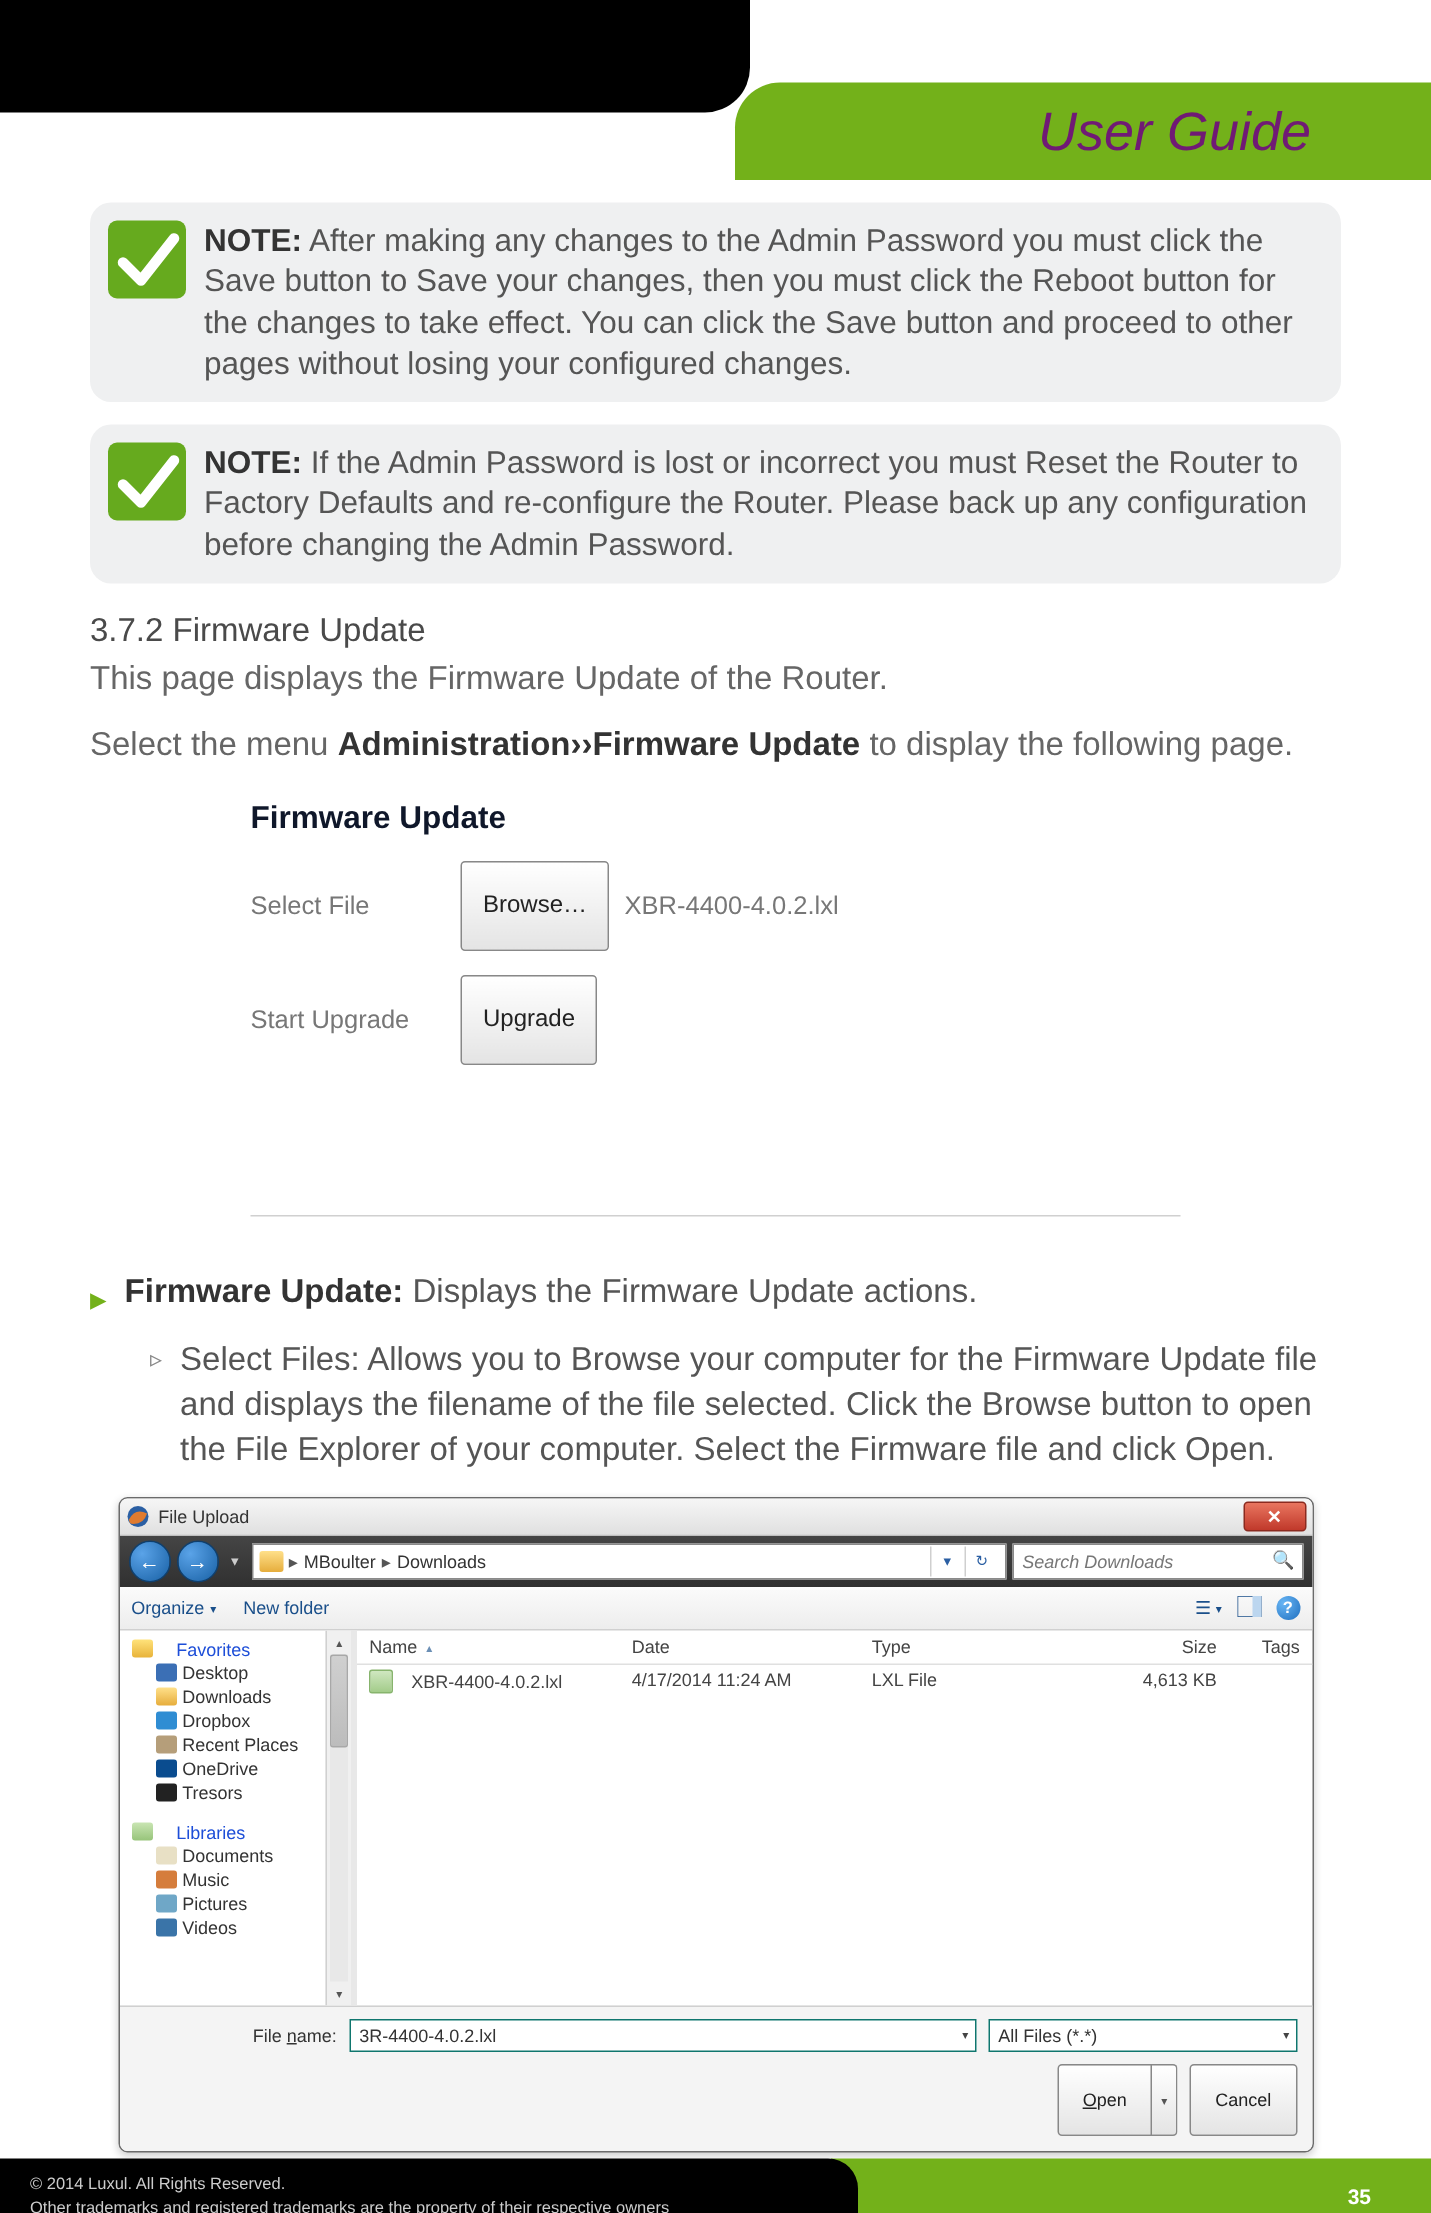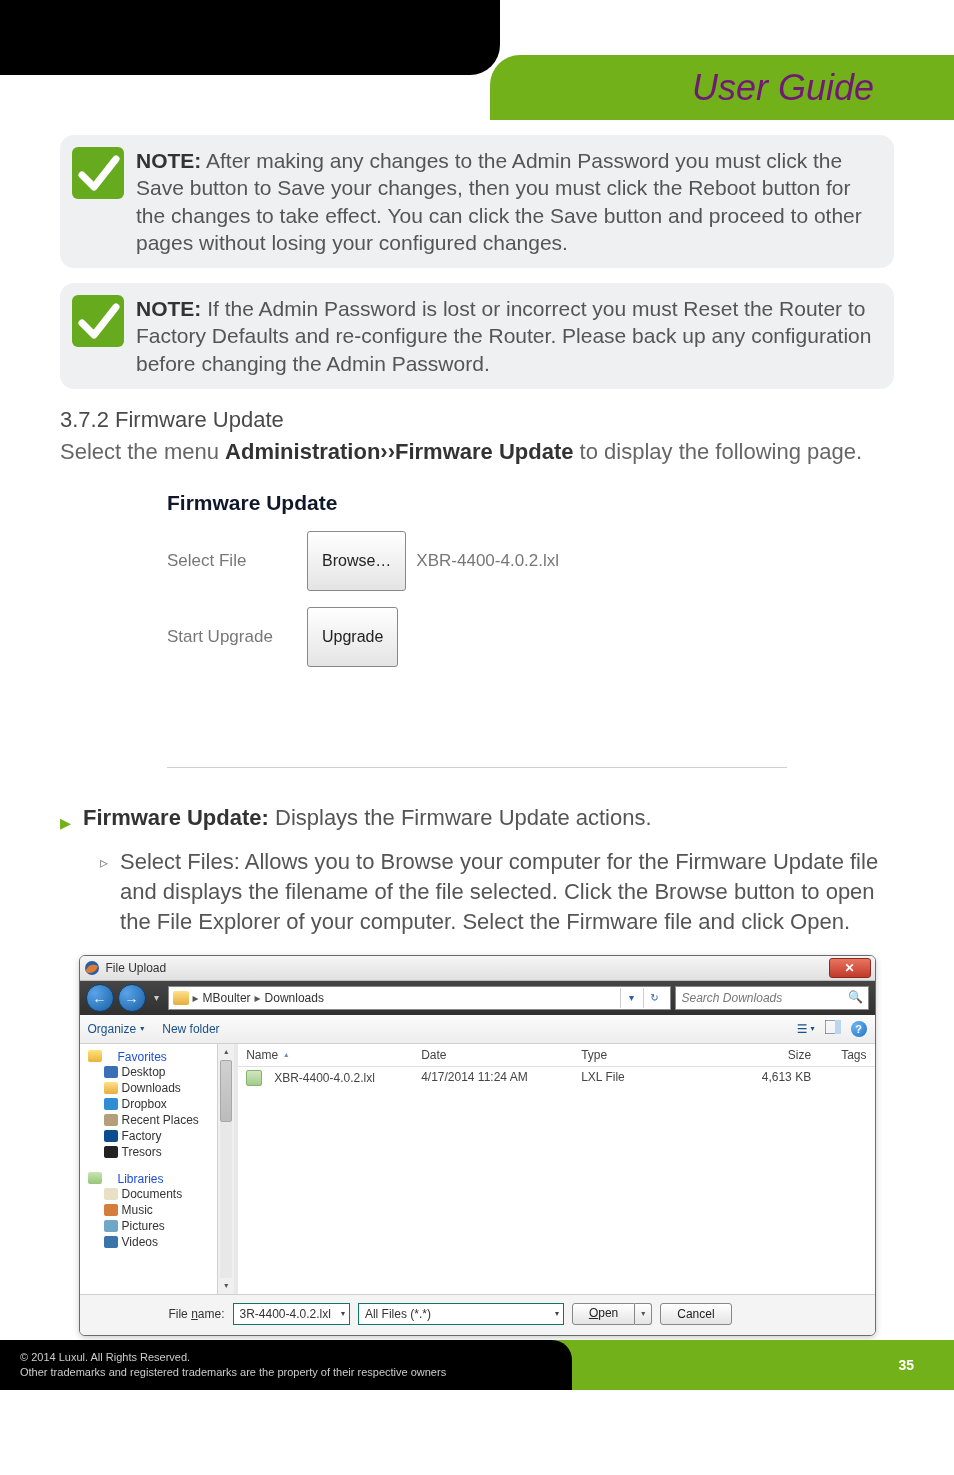--- a/index.html
+++ b/index.html
@@ -363,21 +363,21 @@
     border-radius: 2px;
     display: inline-block;
     margin-right: 6px;
   }
 
   .win-bottom {
     border-top: 1px solid #d0d0d0;
     padding: 8px 10px 10px 10px;
     background: #f4f4f4;
     display: flex;
-    flex-direction: row;
+    flex-direction: column;
     gap: 8px;
   }
   .bottom-row1 {
     display: flex;
     align-items: center;
     gap: 8px;
   }
   .bottom-row1 .flabel { width: 135px; text-align: right; color: #333; }
   .combo {
     border: 1px solid #0f766e;
@@ -396,21 +396,21 @@
   .combo.types-box { width: 180px; }
   .bottom-row2 {
     display: flex;
     justify-content: flex-end;
     gap: 8px;
   }
   .winbtn2 {
     border: 1px solid #888;
     background: linear-gradient(#ffffff, #e4e4e4);
     border-radius: 3px;
-    padding: 2px 16px;
+    padding: 16px 16px;
     font-size: 12px;
     color: #222;
   }
   .open-split {
     display: flex;
   }
   .open-split .split {
     border: 1px solid #888;
     background: linear-gradient(#ffffff, #e4e4e4);
     border-left: none;
@@ -489,20 +489,21 @@
         </svg>
     </div>
     <div class="txt">
       <span class="lbl">NOTE:</span>
       <span>If the Admin Password is lost or incorrect you must Reset the Router to Factory Defaults and re-configure the Router. Please back up any configuration before changing the Admin Password.</span>
     </div>
   </div>
 
   <div class="section">
     <div class="h-sub">3.7.2 Firmware Update</div>
+    <div class="body-text">This page displays the Firmware Update of the Router.</div>
     <div class="body-text">
       <span>Select the menu </span><span class="strong">Administration››Firmware Update</span><span> to display the following page.</span>
     </div>
 
     <div class="fw-update-card">
       <div class="fw-title">Firmware Update</div>
       <div class="fw-row">
         <div class="lbl">Select File</div>
         <button class="winbtn">Browse…</button>
         <span class="fname">XBR-4400-4.0.2.lxl</span>
@@ -601,21 +602,21 @@
           <div class="side-item">
               <span class="ic16 ic-dropbox"></span>
               <span>Dropbox</span>
             </div>
           <div class="side-item">
               <span class="ic16 ic-recent"></span>
               <span>Recent Places</span>
             </div>
           <div class="side-item">
               <span class="ic16 ic-onedrive"></span>
-              <span>Factory</span>
+              <span>OneDrive</span>
             </div>
           <div class="side-item">
               <span class="ic16 ic-tresors"></span>
               <span>Tresors</span>
             </div>
         </div>
         <div class="side-group">
           <div class="side-head">
               <span class="ic16 ic-lib"></span>
               <span>Libraries</span>

